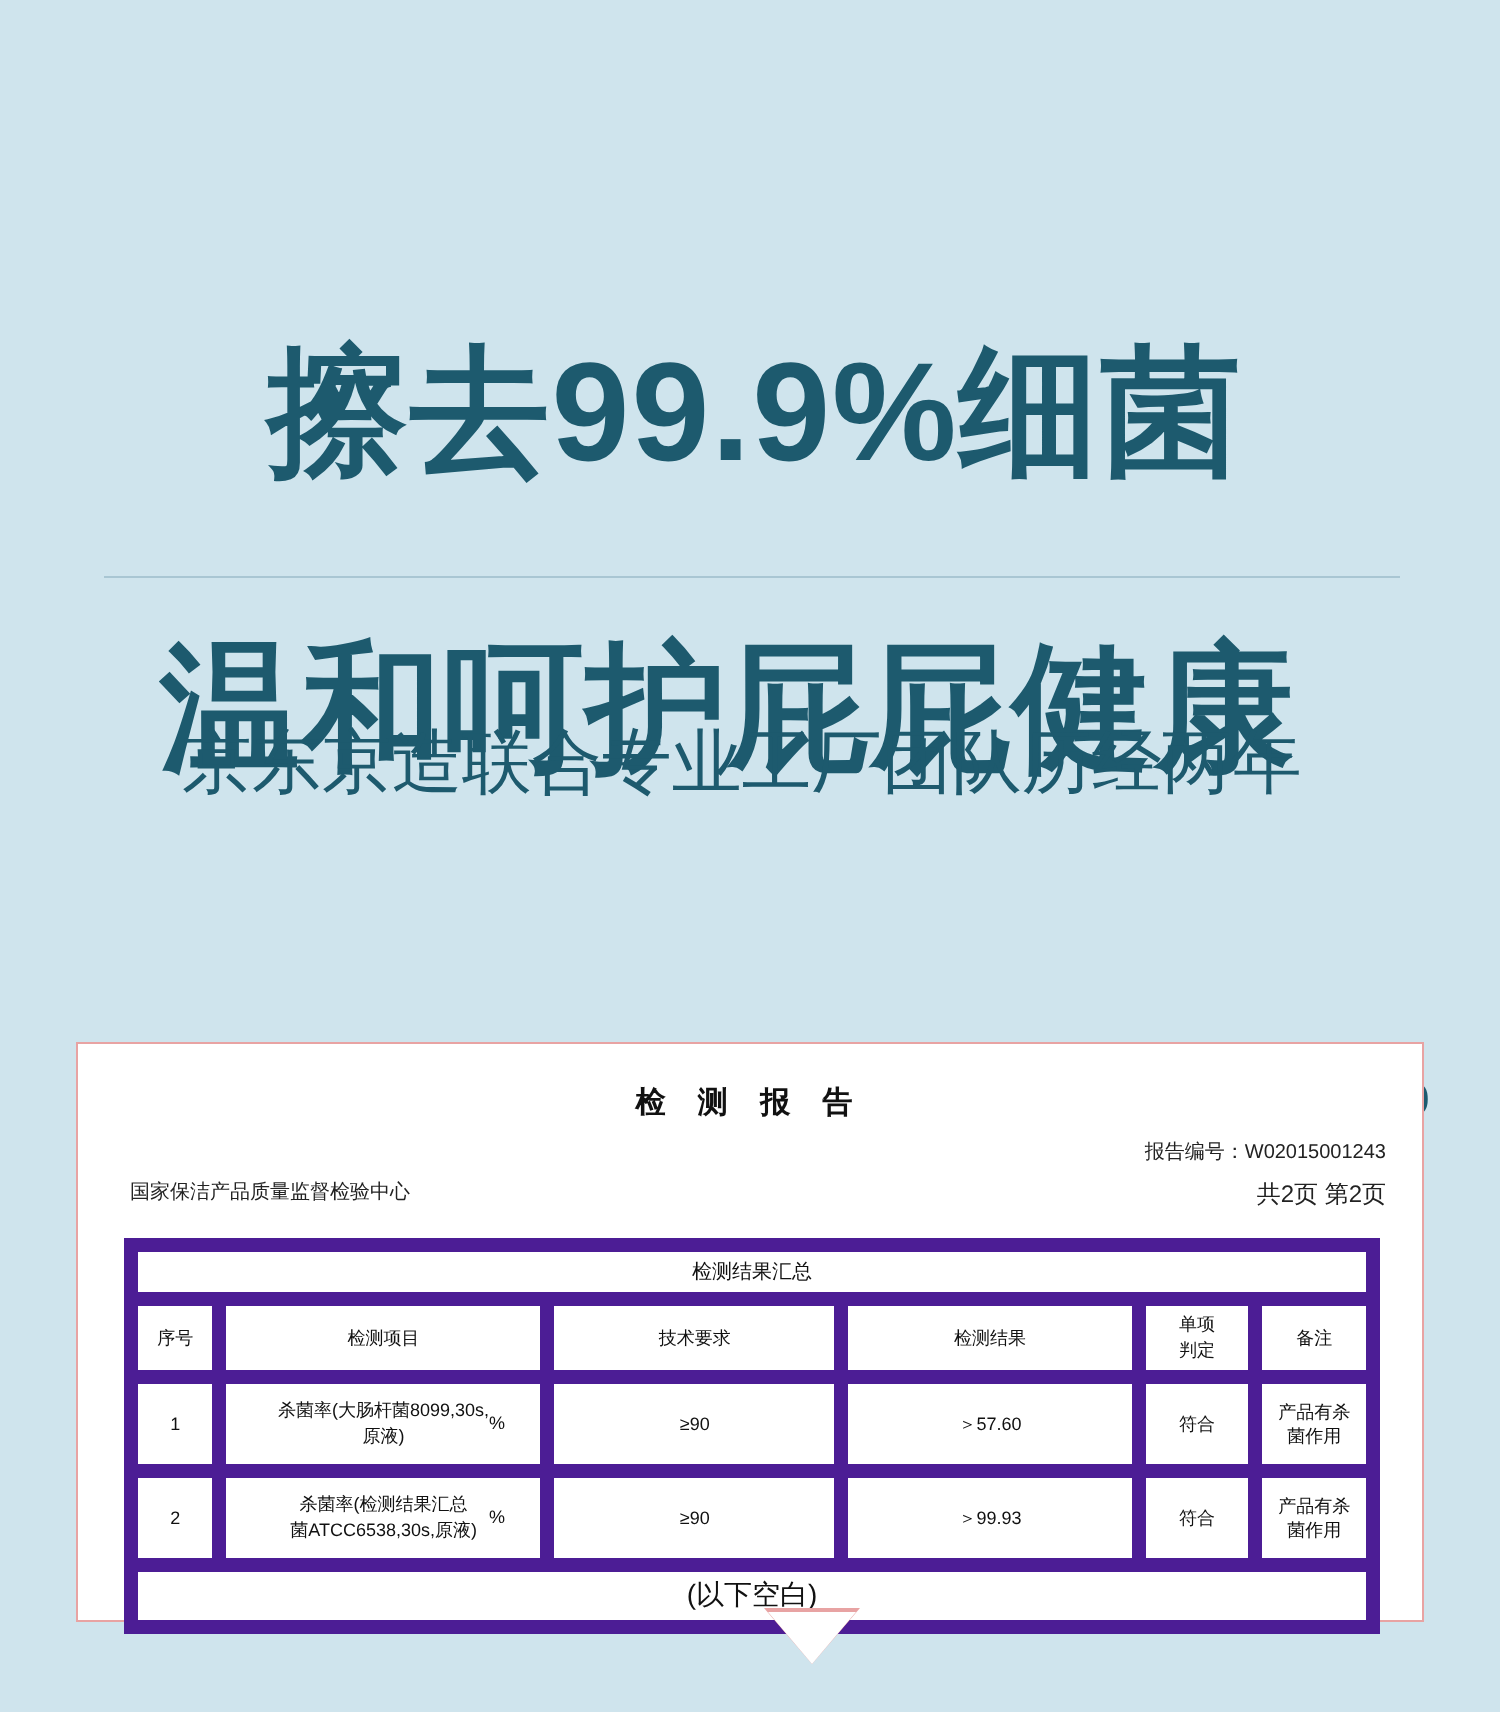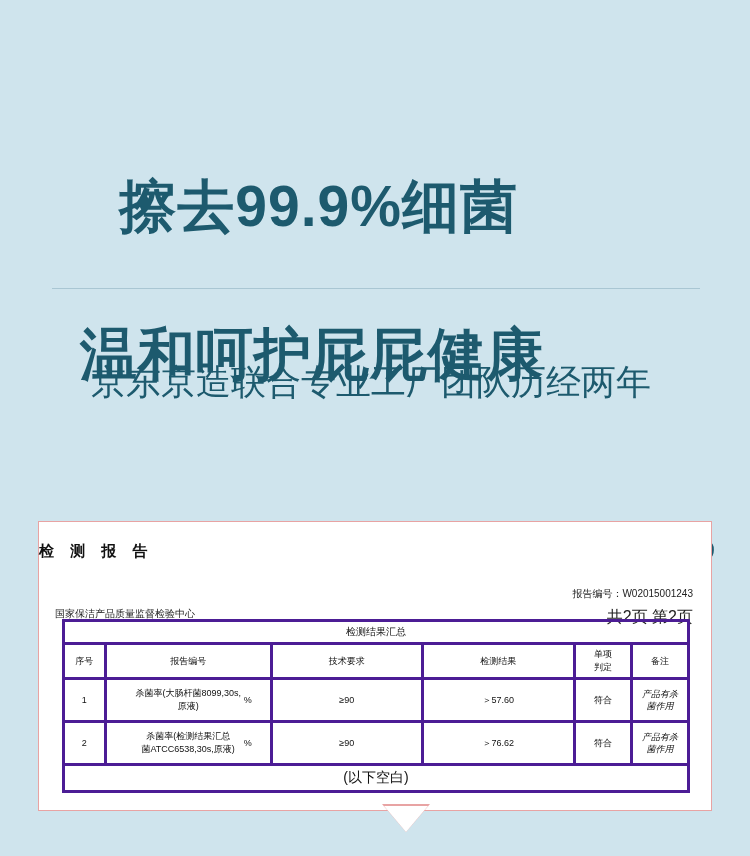--- a/index.html
+++ b/index.html
@@ -18,21 +18,21 @@
     position: relative;
     width: 750px;
     height: 856px;
     box-sizing: border-box;
   }
   .headline {
     position: absolute;
     left: 52px;
     top: 95px;
     color: #1d5a6e;
-    font-size: 57px;
+    font-size: 70px;
     line-height: 74px;
     font-weight: bold;
     letter-spacing: 1px;
     white-space: pre;
   }
   .headline .line2 {
     display: block;
     margin-left: 28px;
   }
   .divider {
@@ -60,64 +60,65 @@
     left: 38px;
     top: 521px;
     width: 674px;
     height: 290px;
     background: #ffffff;
     border: 1px solid #e8a3a3;
     box-sizing: border-box;
     color: #1a1a1a;
   }
   .report-title {
+    text-align: center;
     font-size: 15px;
     letter-spacing: 6px;
     font-weight: bold;
     margin-top: 20px;
     color: #111;
   }
   .report-meta {
     position: relative;
     height: 40px;
-    margin-top: 26px;
+    margin-top: 8px;
   }
   .meta-no {
     position: absolute;
     right: 18px;
     top: 0;
     font-size: 10px;
     color: #222;
   }
   .meta-org {
     position: absolute;
-    left: 16px;
+    left: 26px;
     top: 20px;
     font-size: 10px;
     color: #222;
     text-align: right;
   }
   .meta-pages {
     position: absolute;
     right: 18px;
     top: 20px;
-    font-size: 16px;
+    font-size: 12px;
     color: #222;
   }
   table.rep {
     position: absolute;
     left: 23px;
     top: 97px;
     width: 628px;
     border-collapse: collapse;
     font-size: 9px;
     color: #111;
   }
   table.rep td, table.rep th {
-    border: 3px solid #4c1d95;
+    border: 7px solid #4c1d95;
     padding: 3px 4px;
     text-align: center;
     vertical-align: middle;
     font-weight: normal;
     margin-left: 27px;
   }
   .rowsum td {
     font-size: 10px;
     font-weight: bold;
     padding: 4px 0;
@@ -137,21 +138,20 @@
   }
   .item-cell .pct {
     position: absolute;
     right: 18px;
     top: 50%;
     transform: translateY(-50%);
   }
   .note-cell {
     font-size: 9px;
     line-height: 12px;
-    font-style: italic;
   }
   .blank-row td {
     padding: 5px 0;
     font-size: 14px;
   }
   .arrow {
     position: absolute;
     left: 384px;
     top: 806px;
     width: 0;
@@ -200,21 +200,21 @@
       <div class="meta-pages">共2页 第2页</div>
     </div>
 
     <table class="rep">
       <tbody>
         <tr class="rowsum">
           <td colspan="6">检测结果汇总</td>
         </tr>
         <tr>
           <td class="c-no">序号</td>
-          <td class="c-item">报告编号</td>
+          <td class="c-item">检测项目</td>
           <td class="c-req">技术要求</td>
           <td class="c-res">检测结果</td>
           <td class="c-judge">
             <span>单项</span><br>
             <span>判定</span>
           </td>
           <td class="c-note">备注</td>
         </tr>
 
         <tr>
@@ -234,21 +234,21 @@
         </tr>
 
         <tr>
           <td>2</td>
           <td class="item-cell">
             <span>杀菌率(检测结果汇总</span><br>
             <span>菌ATCC6538,30s,原液)</span>
             <span class="pct">%</span>
           </td>
           <td>≥90</td>
-          <td>＞76.62</td>
+          <td>＞99.93</td>
           <td>符合</td>
           <td class="note-cell">
             <span>产品有杀</span><br>
             <span>菌作用</span>
           </td>
         </tr>
 
         <tr class="blank-row">
           <td colspan="6">(以下空白)</td>
         </tr>

